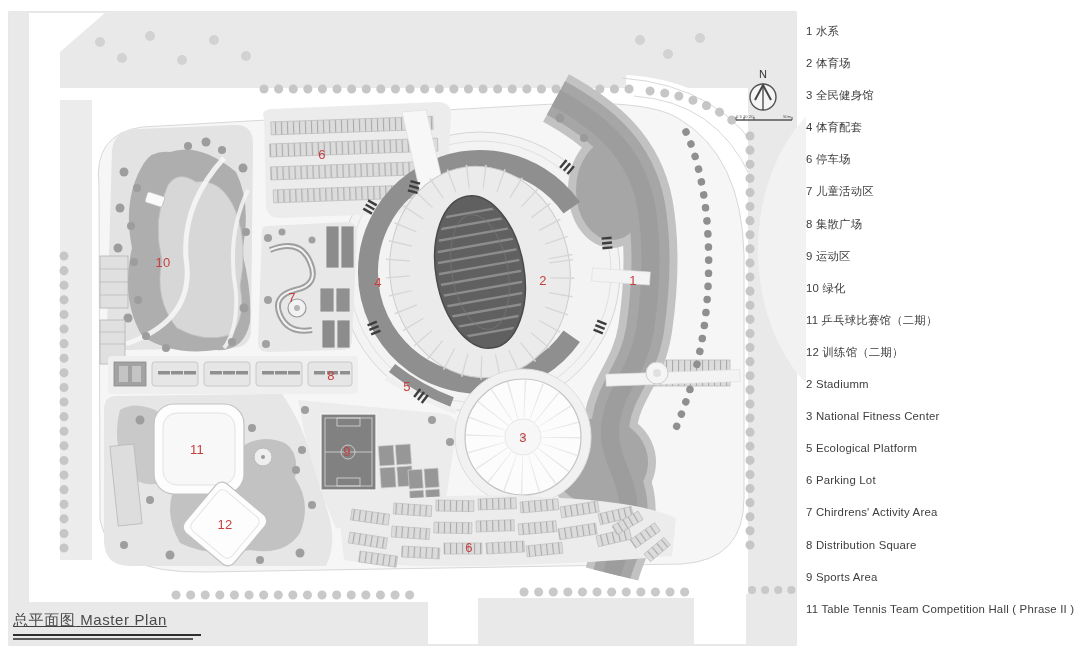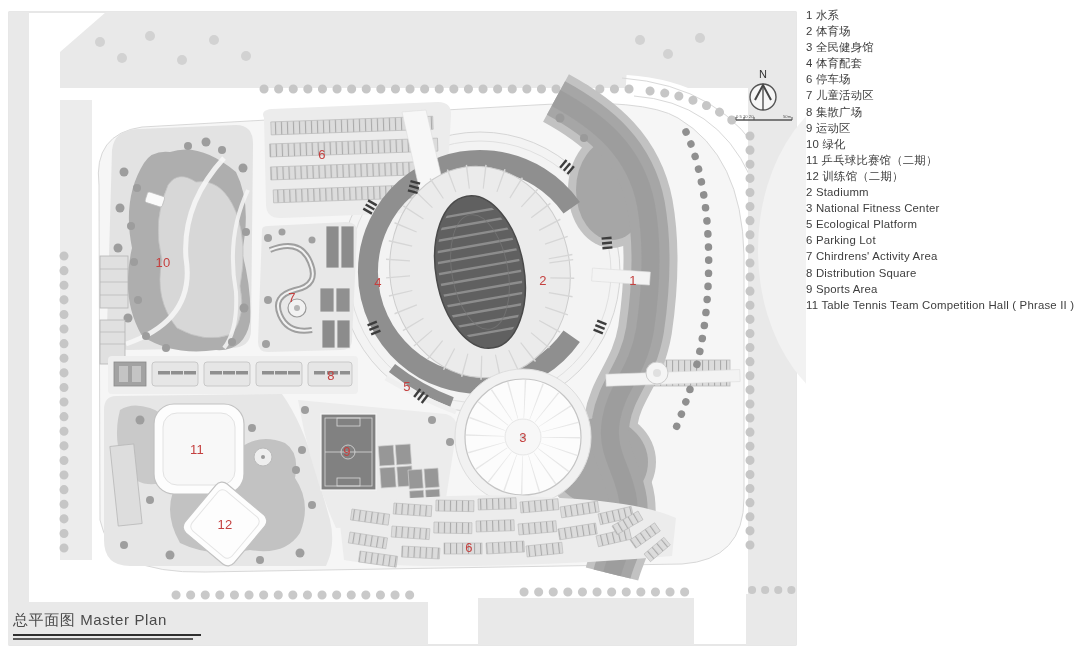--- a/index.html
+++ b/index.html
@@ -2,22 +2,22 @@
 <html><head>
 <meta charset="utf-8">
 <style>
   html,body{margin:0;padding:0;background:#ffffff;}
   .screen{position:relative;width:1080px;height:651px;background:#ffffff;overflow:hidden;
           font-family:"Liberation Sans",sans-serif;color:#3f3f3f;}
   .map{position:absolute;left:0;top:0;width:806px;height:651px;}
   .plan-label{position:absolute;transform:translate(-50%,-50%);font-size:13px;line-height:13px;
               color:#c4403f;letter-spacing:.3px;white-space:nowrap;}
   .legend{position:absolute;left:806px;top:7px;width:270px;}
-  .lg{font-size:11.4px;line-height:16.1px;white-space:nowrap;color:#3d3d3d;letter-spacing:.2px;}
-  .title-block{position:absolute;left:13px;top:611px;}
+  .lg{font-size:11.4px;line-height:16.1px;white-space:nowrap;color:#3d3d3d;letter-spacing:.2px;margin-top:16px;}
+  .title-block{position:absolute;left:13px;top:611px;text-decoration:underline;}
   .title-text{font-size:15px;letter-spacing:.6px;color:#4a4a4a;white-space:nowrap;}
   .title-underline-1{width:188px;height:2px;background:#2f2f2f;margin-top:4px;}
   .title-underline-2{width:180px;height:2px;background:#5a5a5a;margin-top:2px;}
 </style>
 </head>
 <body>
 
 <div class="screen">
 
   <svg class="map" viewBox="0 0 806 651" xmlns="http://www.w3.org/2000/svg">

